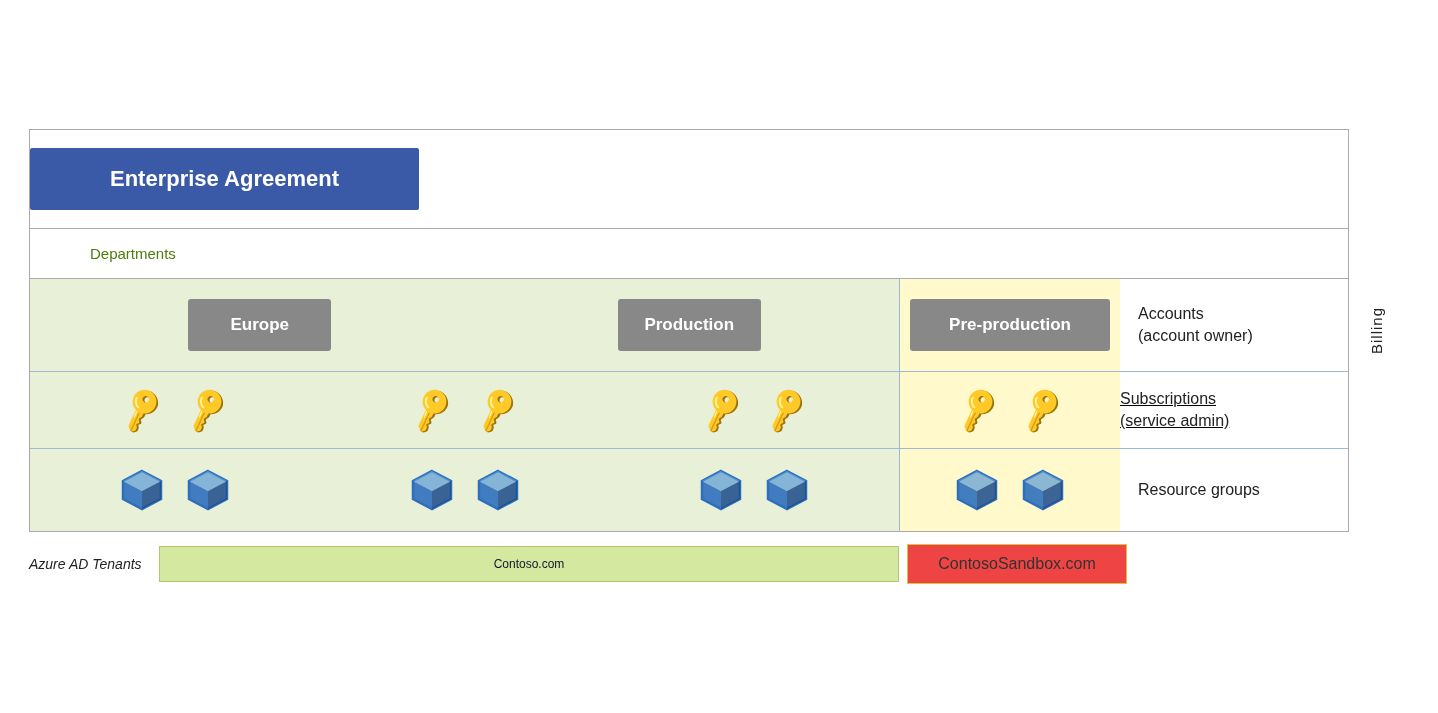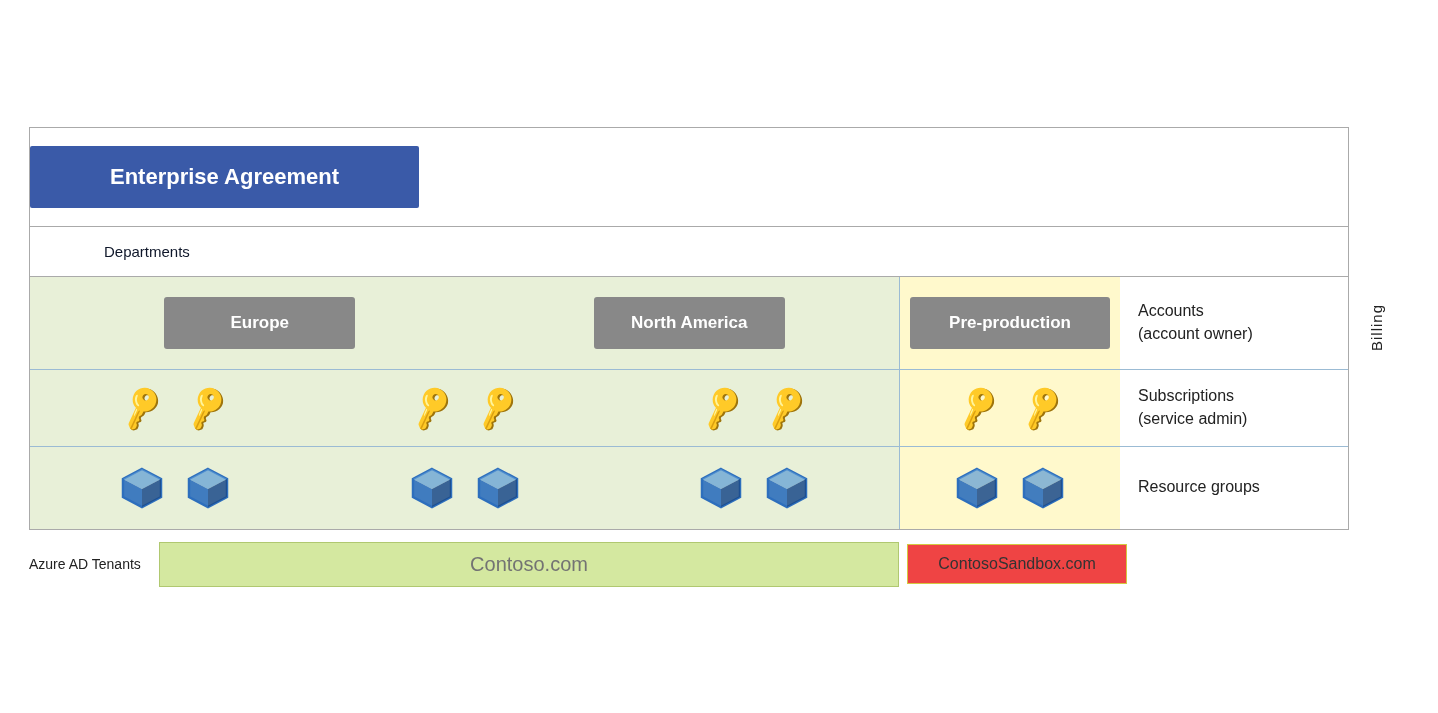--- a/index.html
+++ b/index.html
@@ -82,60 +82,61 @@
       color: #fff;
       font-size: 20px;
       font-weight: 600;
       padding: 16px 0;
       border-radius: 2px;
       width: 380px;
       text-align: center;
     }
     .dept-label {
       font-size: 15px;
-      color: #0f172a;
-      margin-left: 44px;
+      color: #4d7c0f;
+      margin-left: 30px;
       white-space: nowrap;
     }
     .account-box {
       background: #888;
       color: #fff;
       font-size: 17px;
       font-weight: 700;
       padding: 16px 0;
       border-radius: 3px;
-      width: 191px;
+      width: 143px;
       text-align: center;
     }
     .account-box-wide {
       width: 200px;
     }
 
     
     .tenants-row {
       display: flex;
       align-items: center;
       padding: 12px 0 0 0;
       gap: 0;
     }
     .tenants-label {
       font-size: 14px;
       color: #222;
       white-space: nowrap;
       padding-right: 14px;
       min-width: 130px;
+      font-style: italic;
     }
     .tenant-contoso {
       background: #d4e8a0;
       border: 1px solid #b0c870;
       flex: 0 0 740px;
       text-align: center;
-      font-size: 20px;
+      font-size: 12px;
       padding: 10px 0;
-      color: #737373;
+      color: #0f172a;
     }
     .tenant-sandbox {
       background: #ef4444;
       border: 1px solid #d4c840;
       flex: 0 0 220px;
       text-align: center;
       font-size: 16px;
       padding: 10px 0;
       color: #333;
       margin-left: 8px;
@@ -171,24 +172,24 @@
           <div style="flex:1; display:flex; flex-direction:column;">
 
             <div style="display:flex; flex-direction:row; border-bottom:1.5px solid #9bbbd4;">
 
               <div style="background:#e8f0d8; flex:0 0 870px; display:flex; flex-direction:row; align-items:center; padding:20px 0 20px 20px; border-right:1.5px solid #9bbbd4; gap:10px;">
 
                 <div style="flex:1; display:flex; justify-content:center;">
                   <div class="account-box">Europe</div>
                 </div>
 
+
                 <div style="flex:1; display:flex; justify-content:center;">
-                  <div class="account-box">North America</div>
-                </div>
-
+                  <div class="account-box">Production</div>
+                </div>
               </div>
 
               <div style="background:#fff9cc; flex:0 0 220px; display:flex; align-items:flex-end; justify-content:center; padding:20px 0;">
                 <div class="account-box account-box-wide">Pre-production</div>
               </div>
 
               <div style="display:flex; align-items:center; padding-left:18px; min-width:160px;">
                 <span class="row-right-label">Accounts<br>(account owner)</span>
               </div>
             </div>
@@ -211,21 +212,21 @@
                   <span style="font-size:34px; color:#2e6fbd; display:inline-block; transform:rotate(-20deg);">🔑</span>
                   <span style="font-size:34px; color:#2e6fbd; display:inline-block; transform:rotate(-20deg);">🔑</span>
                 </div>
               </div>
 
               <div style="background:#fff9cc; flex:0 0 220px; display:flex; align-items:center; justify-content:center; gap:22px; padding:18px 0;">
                 <span style="font-size:34px; color:#2e6fbd; display:inline-block; transform:rotate(-20deg);">🔑</span>
                 <span style="font-size:34px; color:#2e6fbd; display:inline-block; transform:rotate(-20deg);">🔑</span>
               </div>
 
-              <div style="display:flex; align-items:center; padding-left:18px; min-width:160px;">
+              <div style="display:flex; align-items:center; min-width:160px;text-decoration:underline;">
                 <span class="row-right-label">Subscriptions<br>(service admin)</span>
               </div>
             </div>
 
             <div style="display:flex; ">
 
               <div style="background:#e8f0d8; flex:0 0 870px; display:flex; flex-direction:row; align-items:center; padding:18px 0; border-right:1.5px solid #9bbbd4;">
 
                 <div style="flex:1; display:flex; justify-content:center; gap:20px;">
                   <svg width="46" height="46" viewBox="0 0 46 46">

